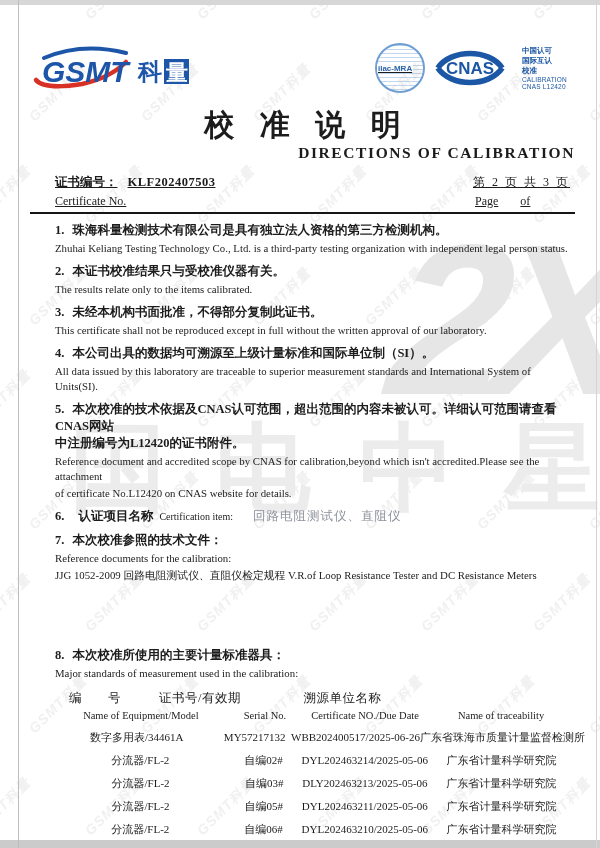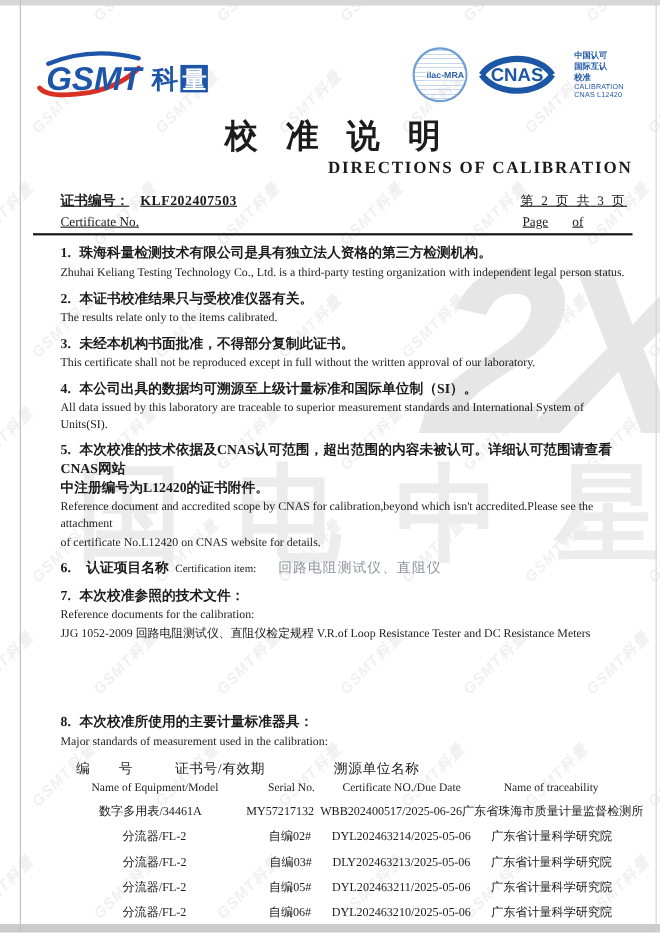--- a/index.html
+++ b/index.html
@@ -24,21 +24,21 @@
       font:700 96px "Liberation Sans",sans-serif;color:#ececec;line-height:1;}
 
   .content{position:relative;z-index:2;padding:40px 25px 0 30px;}
 
   
   .header-row{display:flex;align-items:flex-start;height:58px;}
   .gsmt-logo{position:relative;width:180px;height:56px;}
   .accred{margin-left:auto;display:flex;align-items:center;gap:8px;margin-top:2px;margin-right:8px;}
   .ilac{width:50px;height:50px;border-radius:50%;border:2px solid #6f9fd2;box-sizing:border-box;
         background:repeating-linear-gradient(180deg,rgba(90,140,200,.35) 0 1px,transparent 1px 4px);
-        display:flex;align-items:center;justify-content:flex-end;}
+        display:flex;align-items:center;justify-content:flex-start;text-decoration:underline;}
   .ilac-label{background:rgba(255,255,255,.85);font:700 8px "Liberation Sans",sans-serif;color:#2e63a8;padding:0 1px;}
   .cnas-mark{display:flex;align-items:center;}
   .cnas-side{margin-left:15px;line-height:1.15;}
   .cnas-side .zh{font:700 7.5px "Liberation Sans",sans-serif;color:#1c57a5;}
   .cnas-side .en{font:400 6.5px "Liberation Sans",sans-serif;color:#1c57a5;letter-spacing:.2px;}
 
   
   .title-zh{margin-top:10px;text-align:center;font-size:30px;font-weight:700;
             letter-spacing:.85em;padding-left:.85em;line-height:1.1;}
   .title-en{text-align:right;font-weight:700;font-size:15.5px;letter-spacing:1.6px;margin-top:3px;}

